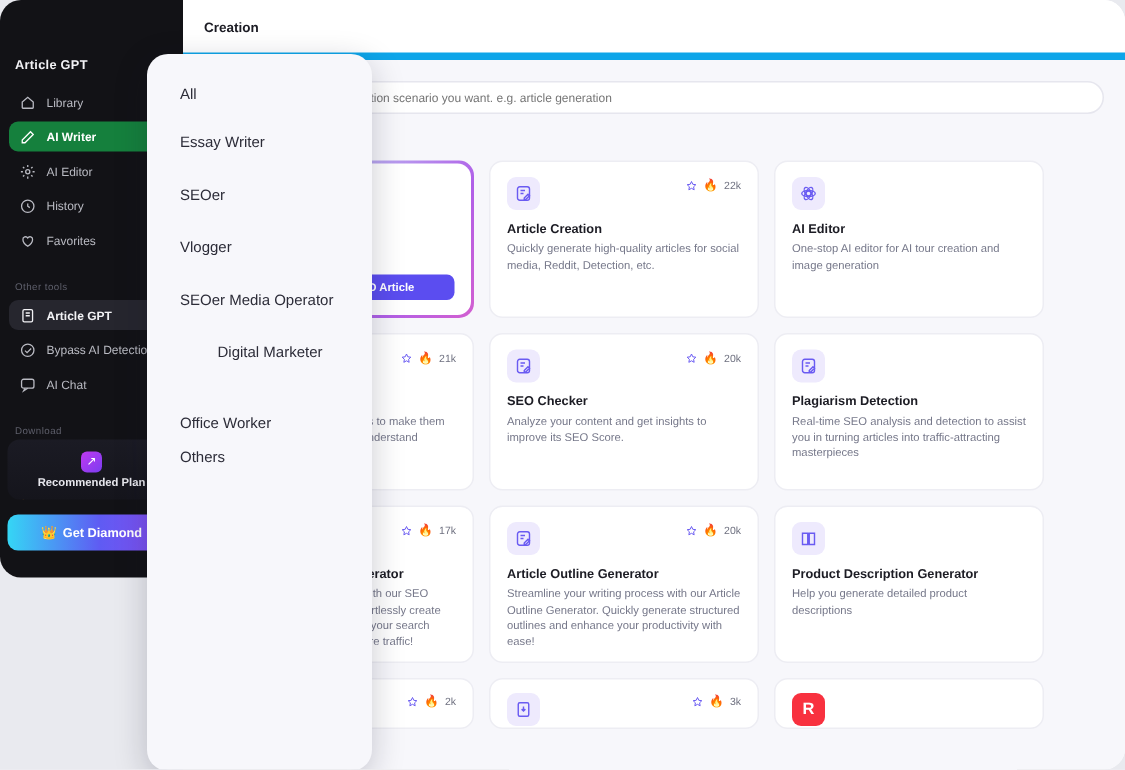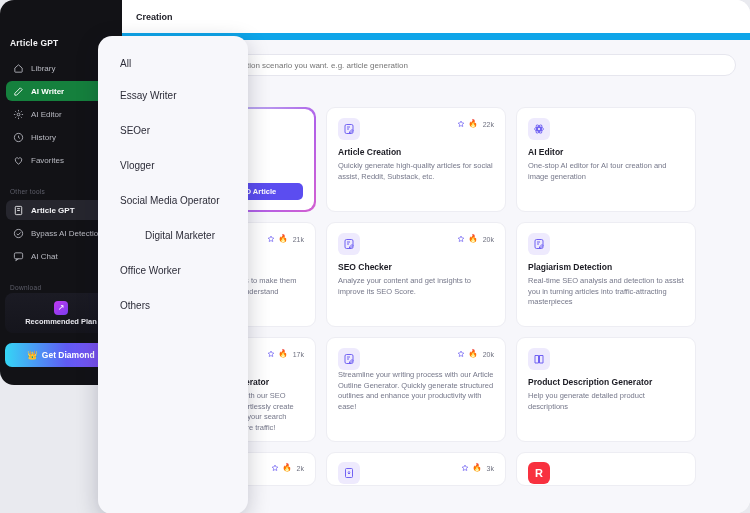--- a/index.html
+++ b/index.html
@@ -100,21 +100,21 @@
     left: 122px; top: 0;
     width: 628px; height: 513px;
     background: #fff;
     border-radius: 0 14px 14px 0;
     overflow: hidden;
   }
   .topbar {
     height: 40px; background: #fff;
     display: flex; align-items: center;
     padding-left: 14px;
-    border-bottom: 7px solid #0ea5e9;
+    border-bottom: 5px solid #0ea5e9;
   }
   .topbar .title { font-size: 9px; font-weight: bold; color: #1c1c24; }
 
   .content {
     position: absolute; left: 0; top: 40px;
     width: 628px; height: 473px;
     background: #f7f7fb;
     padding: 14px 0 0 0;
   }
   .search {
@@ -361,21 +361,21 @@
             </div>
             <div class="meta">
               <svg class="star" viewBox="0 0 24 24" fill="none" stroke="#6a5bf2" stroke-width="2">
                   <path d="M12 3l2.6 5.6 6 .8-4.4 4.2 1.1 6-5.3-3-5.3 3 1.1-6L3.4 9.4l6-.8z"></path>
                 </svg>
               <span class="flame">🔥</span>
               <span class="cnt">22k</span>
             </div>
           </div>
           <h3>Article Creation</h3>
-          <p>Quickly generate high-quality articles for social assist, Reddit, Substack, etc.</p>
+          <p>Quickly generate high-quality articles for social media, Reddit, Detection, etc.</p>
         </div>
 
         <div class="card">
           <div class="top">
             <div class="tile">
               <svg viewBox="0 0 24 24" fill="none" stroke="#6a5bf2" stroke-width="1.8">
                   <circle cx="12" cy="12" r="3.2"></circle>
                   <ellipse cx="12" cy="12" rx="9" ry="4"></ellipse>
                   <ellipse cx="12" cy="12" rx="9" ry="4" transform="rotate(60 12 12)"></ellipse>
                   <ellipse cx="12" cy="12" rx="9" ry="4" transform="rotate(120 12 12)"></ellipse>
@@ -470,20 +470,21 @@
                 </svg>
             </div>
             <div class="meta">
               <svg class="star" viewBox="0 0 24 24" fill="none" stroke="#6a5bf2" stroke-width="2">
                   <path d="M12 3l2.6 5.6 6 .8-4.4 4.2 1.1 6-5.3-3-5.3 3 1.1-6L3.4 9.4l6-.8z"></path>
                 </svg>
               <span class="flame">🔥</span>
               <span class="cnt">20k</span>
             </div>
           </div>
+          <h3>Article Outline Generator</h3>
           <p>Streamline your writing process with our Article Outline Generator. Quickly generate structured outlines and enhance your productivity with ease!</p>
         </div>
 
         <div class="card">
           <div class="top">
             <div class="tile">
               <svg viewBox="0 0 24 24" fill="none" stroke="#6a5bf2" stroke-width="1.9">
                   <path d="M4 5h7v15H4zM13 5h7v15h-7zM12 5v15"></path>
                 </svg>
             </div>
@@ -550,26 +551,26 @@
       <div style="height:35px;display:flex;align-items:center;padding-left:14px;font-size:10px;color:#2c2c38;border-radius:7px;cursor:pointer;">
         <span>Essay Writer</span>
       </div>
       <div style="height:35px;display:flex;align-items:center;padding-left:14px;font-size:10px;color:#2c2c38;border-radius:7px;cursor:pointer;">
         <span>SEOer</span>
       </div>
       <div style="height:35px;display:flex;align-items:center;padding-left:14px;font-size:10px;color:#2c2c38;border-radius:7px;cursor:pointer;">
         <span>Vlogger</span>
       </div>
       <div style="height:35px;display:flex;align-items:center;padding-left:14px;font-size:10px;color:#2c2c38;border-radius:7px;cursor:pointer;">
-        <span>Social Media Operator</span>
+        <span>SEOer Media Operator</span>
       </div>
       <div style="height:35px;display:flex;align-items:center;padding-left:14px;font-size:10px;color:#2c2c38;border-radius:7px;cursor:pointer;justify-content:center;">
         <span>Digital Marketer</span>
       </div>
-      <div style="height:35px;display:flex;align-items:center;padding-left:14px;font-size:10px;color:#2c2c38;border-radius:7px;cursor:pointer;">
+      <div style="height:35px;display:flex;align-items:flex-end;padding-left:14px;font-size:10px;color:#2c2c38;border-radius:7px;cursor:pointer;">
         <span>Office Worker</span>
       </div>
       <div style="height:35px;display:flex;align-items:center;padding-left:14px;font-size:10px;color:#2c2c38;border-radius:7px;cursor:pointer;">
         <span>Others</span>
       </div>
     </div>
   </div>
 
 </div>
 

